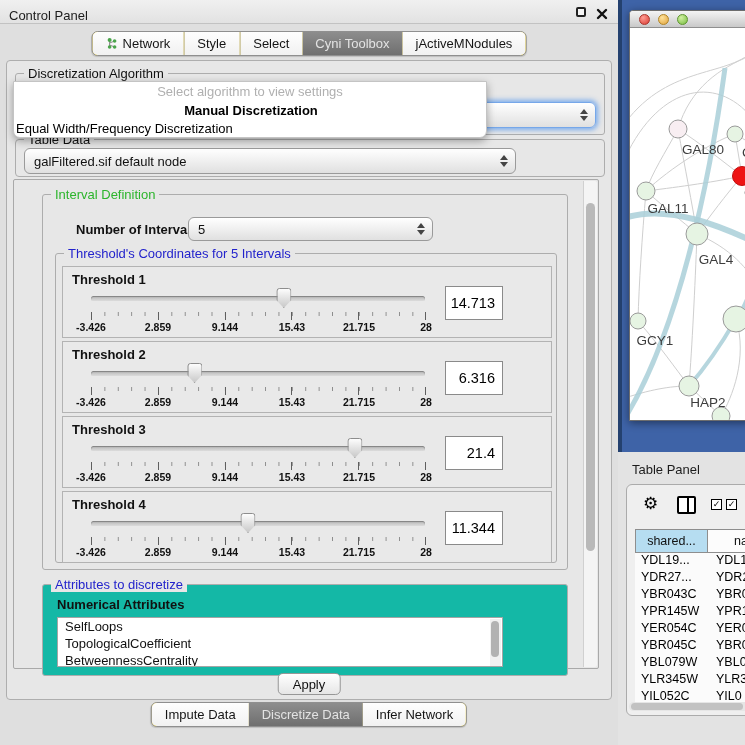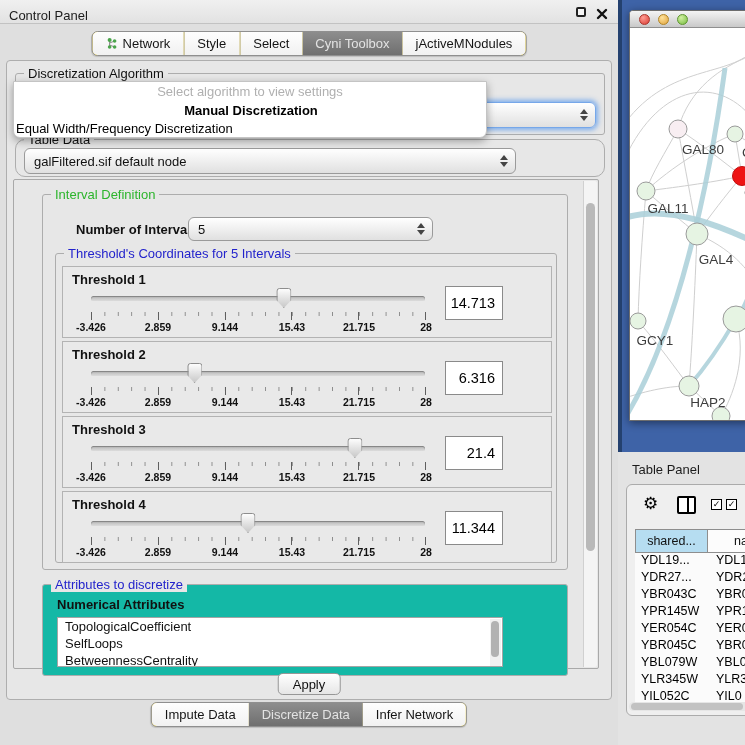--- a/index.html
+++ b/index.html
@@ -201,21 +201,21 @@
             </span>
         </div>
       </div>
 
       <div class="popup">
         <div class="hint">Select algorithm to view settings</div>
         <div class="opt bold">Manual Discretization</div>
         <div class="opt">Equal Width/Frequency Discretization</div>
       </div>
 
-      <div class="group" style="left:8px; top:78px; width:590px; height:38px; border-radius:10px;">
+      <div class="group" style="left:8px; top:78px; width:590px; height:38px; border-radius:4px;">
         <span class="glabel">Table Data</span>
         <div class="combo" style="left:8px; top:8px; width:492px;">
           <span>galFiltered.sif default node</span>
           <span class="arrows">
               <i class="up"></i>
               <i class="down"></i>
             </span>
         </div>
       </div>
 
@@ -318,22 +318,22 @@
               </div>
               <input class="thr-value" readonly="" value="11.344" style="">
             </div>
           </div>
         </div>
 
         <div class="group" style="left:28px; top:404px; width:526px; height:92px; background:#14b8a6;">
           <span class="glabel blue">Attributes to discretize</span>
           <div class="attr-title">Numerical Attributes</div>
           <div class="listbox">
+            <div class="item">SelfLoops</div>
             <div class="item">TopologicalCoefficient</div>
-            <div class="item">SelfLoops</div>
             <div class="item">BetweennessCentrality</div>
             <div class="lscroll">
                 <div class="thumb"></div>
               </div>
           </div>
         </div>
 
         <div class="vscroll">
           <div class="thumb" style="top:22px; height:348px;"></div>
         </div>

